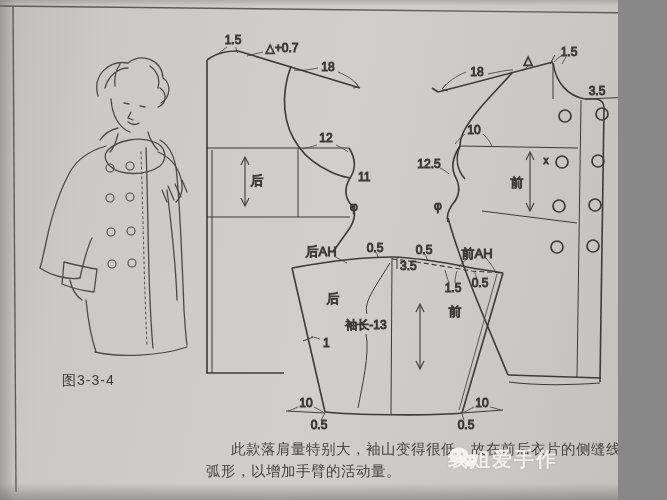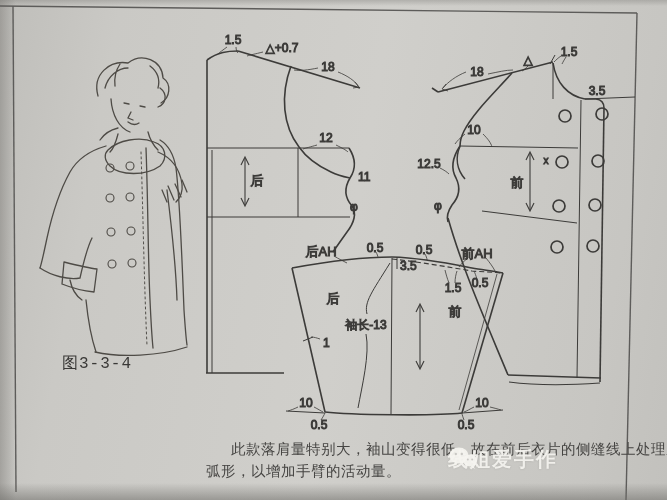--- a/index.html
+++ b/index.html
@@ -1,29 +1,29 @@
 <!DOCTYPE html>
 <html><head>
 <meta charset="utf-8">
 <style>
   html,body{margin:0;padding:0;background:#888;}
   .stage{
-    position:relative;width:667px;height:500px;overflow:hidden;
+    position:relative;width:618px;height:500px;overflow:hidden;
     background:linear-gradient(100deg,#bfbeba 0%,#cac9c5 16%,#d0cfcb 52%,#c7c6c2 88%,#c2c1bd 100%);
     font-family:"Liberation Sans","DejaVu Sans",sans-serif;
   }
   .stage svg{position:absolute;left:0;top:0;}
   .edge-left{position:absolute;left:0;top:0;width:16px;height:100%;
     background:linear-gradient(90deg,rgba(120,118,114,.45),rgba(120,118,114,0));}
   .edge-bottom{position:absolute;left:0;bottom:0;width:100%;height:17px;
     background:linear-gradient(180deg,rgba(110,109,105,0),rgba(110,109,105,.55));}
   .edge-top{position:absolute;left:0;top:0;width:100%;height:6px;
     background:linear-gradient(180deg,rgba(120,119,115,.35),rgba(120,119,115,0));}
-  .caption{position:absolute;left:62px;top:353px;font-size:16px;color:#3a3937;
-    font-family:Liberation Mono, monospace;letter-spacing:1px;}
+  .caption{position:absolute;left:62px;top:372px;font-size:14px;color:#3a3937;
+    font-family:Liberation Sans, sans-serif;letter-spacing:1px;}
   .para{position:absolute;color:#454442;font-size:14.5px;letter-spacing:.5px;
     font-family:"Liberation Serif","DejaVu Serif",serif;white-space:nowrap;}
   .para1{left:231px;top:440px;}
   .para2{left:206px;top:462px;font-family:Liberation Serif, serif;}
   .watermark{position:absolute;left:448px;top:446px;display:flex;align-items:center;gap:5px;
     color:rgba(245,244,240,.92);font-size:20px;font-weight:bold;letter-spacing:2px;white-space:nowrap;
     text-shadow:0 0 2px rgba(90,90,88,.25);}
   text{fill:#302f2d;}
   .m{font-size:12px;}
   .cjk{font-size:13px;}

